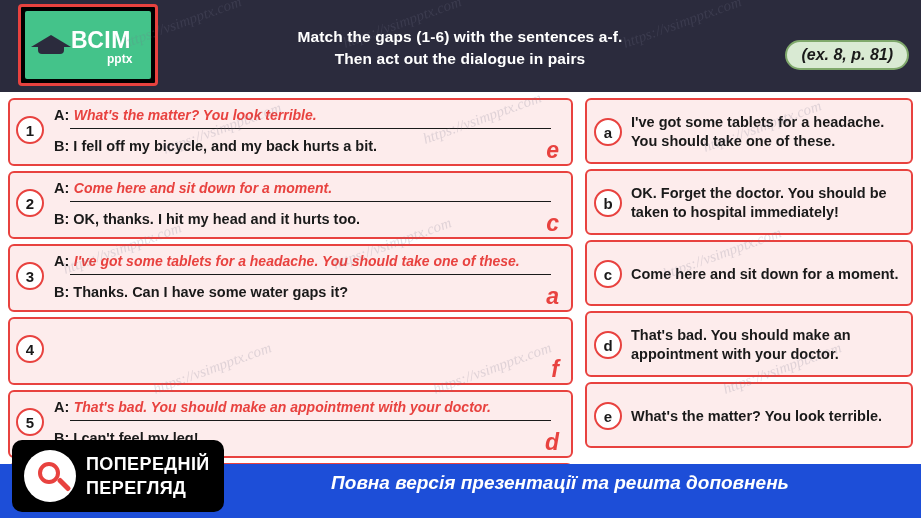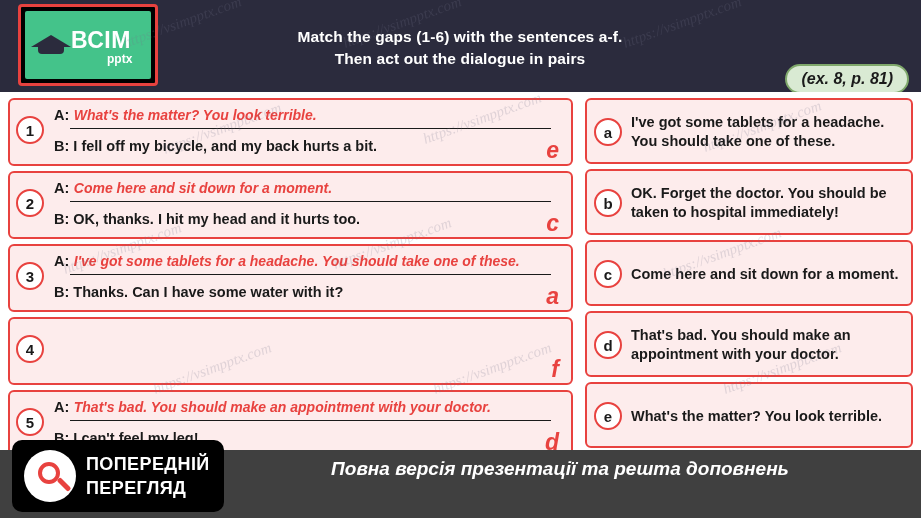--- a/index.html
+++ b/index.html
@@ -38,21 +38,20 @@
     position: absolute;
     right: 12px; top: 40px;
     background: #d9ead3;
     border: 2px solid #7fa86b;
     border-radius: 16px;
     padding: 4px 14px;
     color: #1a1a1a;
     font-size: 16px;
     font-weight: bold;
     font-style: italic;
-    margin-top: 24px;
   }
 
   
   .logo {
     position: absolute;
     left: 18px; top: 4px;
     width: 140px; height: 82px;
     background: #000000;
     border: 3px solid #e8423f;
     border-radius: 4px;
@@ -223,22 +222,22 @@
     transform: rotate(-20deg);
     white-space: nowrap;
     pointer-events: none;
     font-family: "Liberation Serif", serif;
   }
 
   
   .preview-bar {
     position: absolute;
     left: 0; bottom: 0;
-    width: 921px; height: 68px;
-    background: #404040;
+    width: 921px; height: 54px;
+    background: #1d4ed8;
     color: #ffffff;
     padding-left: 22px;
   }
   .preview-text {
     position: absolute;
     left: 230px; top: 6px;
     width: 660px;
     text-align: center;
     font-size: 19px;
     font-style: italic;
@@ -331,21 +330,21 @@
         <div class="d-letter">c</div>
       </div>
 
       <div class="d-row">
         <div class="d-num">3</div>
         <div class="line-a">
           <span class="lbl">A:</span>
           <span class="answer">I've got some tablets for a headache. You should take one of these.</span>
           <span class="rule"></span>
         </div>
-        <div class="line-b">B: Thanks. Can I have some water with it?</div>
+        <div class="line-b">B: Thanks. Can I have some water gaps it?</div>
         <div class="d-letter">a</div>
       </div>
 
       <div class="d-row">
         <div class="d-num">4</div>
         <div class="d-letter">f</div>
       </div>
 
       <div class="d-row">
         <div class="d-num">5</div>

